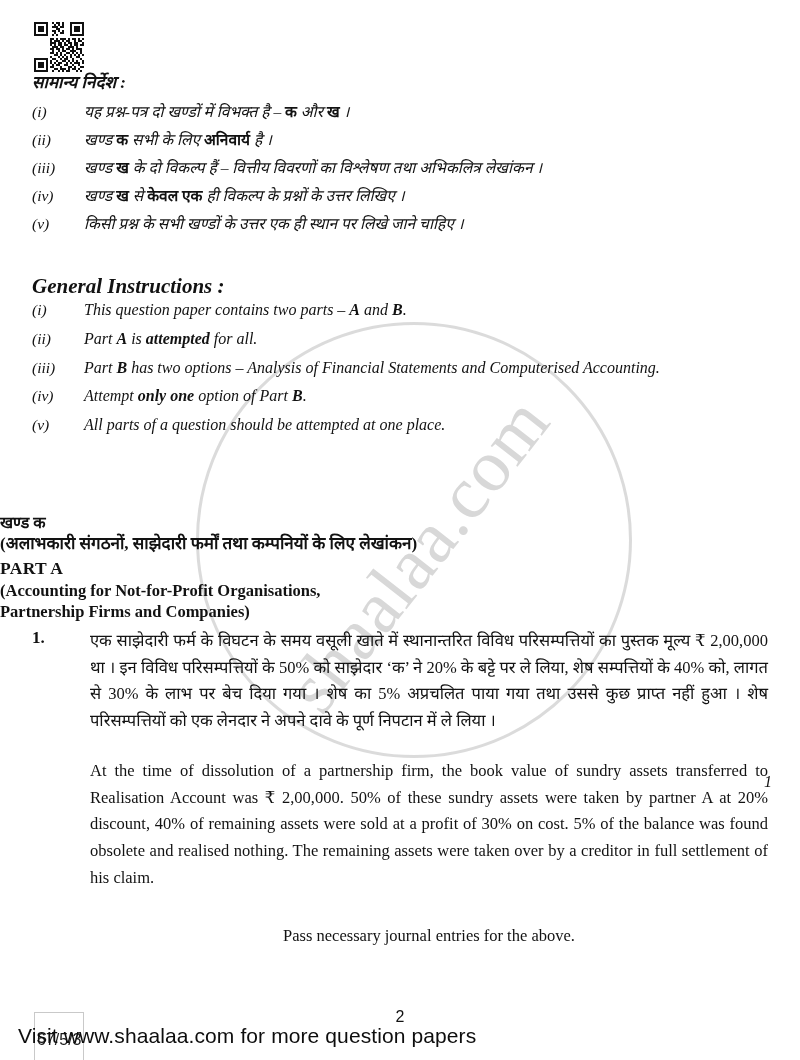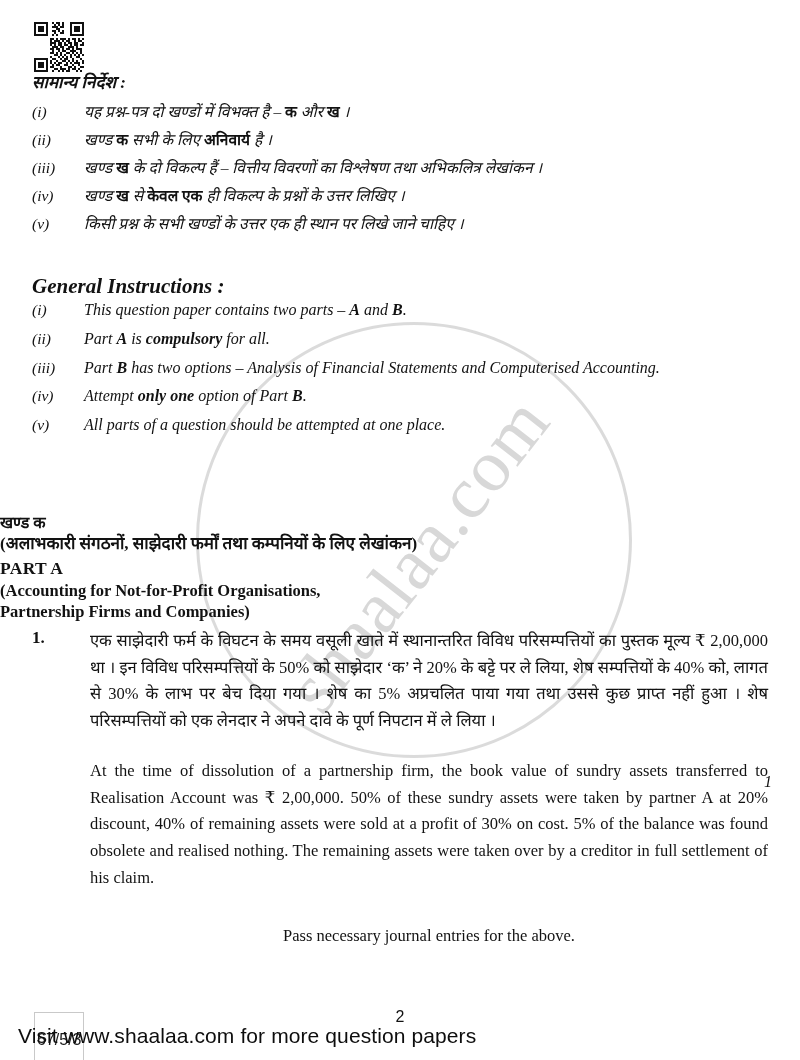--- a/index.html
+++ b/index.html
@@ -405,21 +405,21 @@
 
     <div class="en-head">General Instructions :</div>
 
     <div class="inst en-list" id="en-instructions">
       <div class="inst-row">
         <span class="inst-num">(i)</span>
         <span class="inst-txt">This question paper contains two parts – <b>A</b> and <b>B</b>.</span>
       </div>
       <div class="inst-row">
         <span class="inst-num">(ii)</span>
-        <span class="inst-txt">Part <b>A</b> is <b>compulsory</b> for all.</span>
+        <span class="inst-txt">Part <b>A</b> is <b>attempted</b> for all.</span>
       </div>
       <div class="inst-row">
         <span class="inst-num">(iii)</span>
         <span class="inst-txt">Part <b>B</b> has two options – Analysis of Financial Statements and Computerised Accounting.</span>
       </div>
       <div class="inst-row">
         <span class="inst-num">(iv)</span>
         <span class="inst-txt">Attempt <b>only one</b> option of Part <b>B</b>.</span>
       </div>
       <div class="inst-row">

